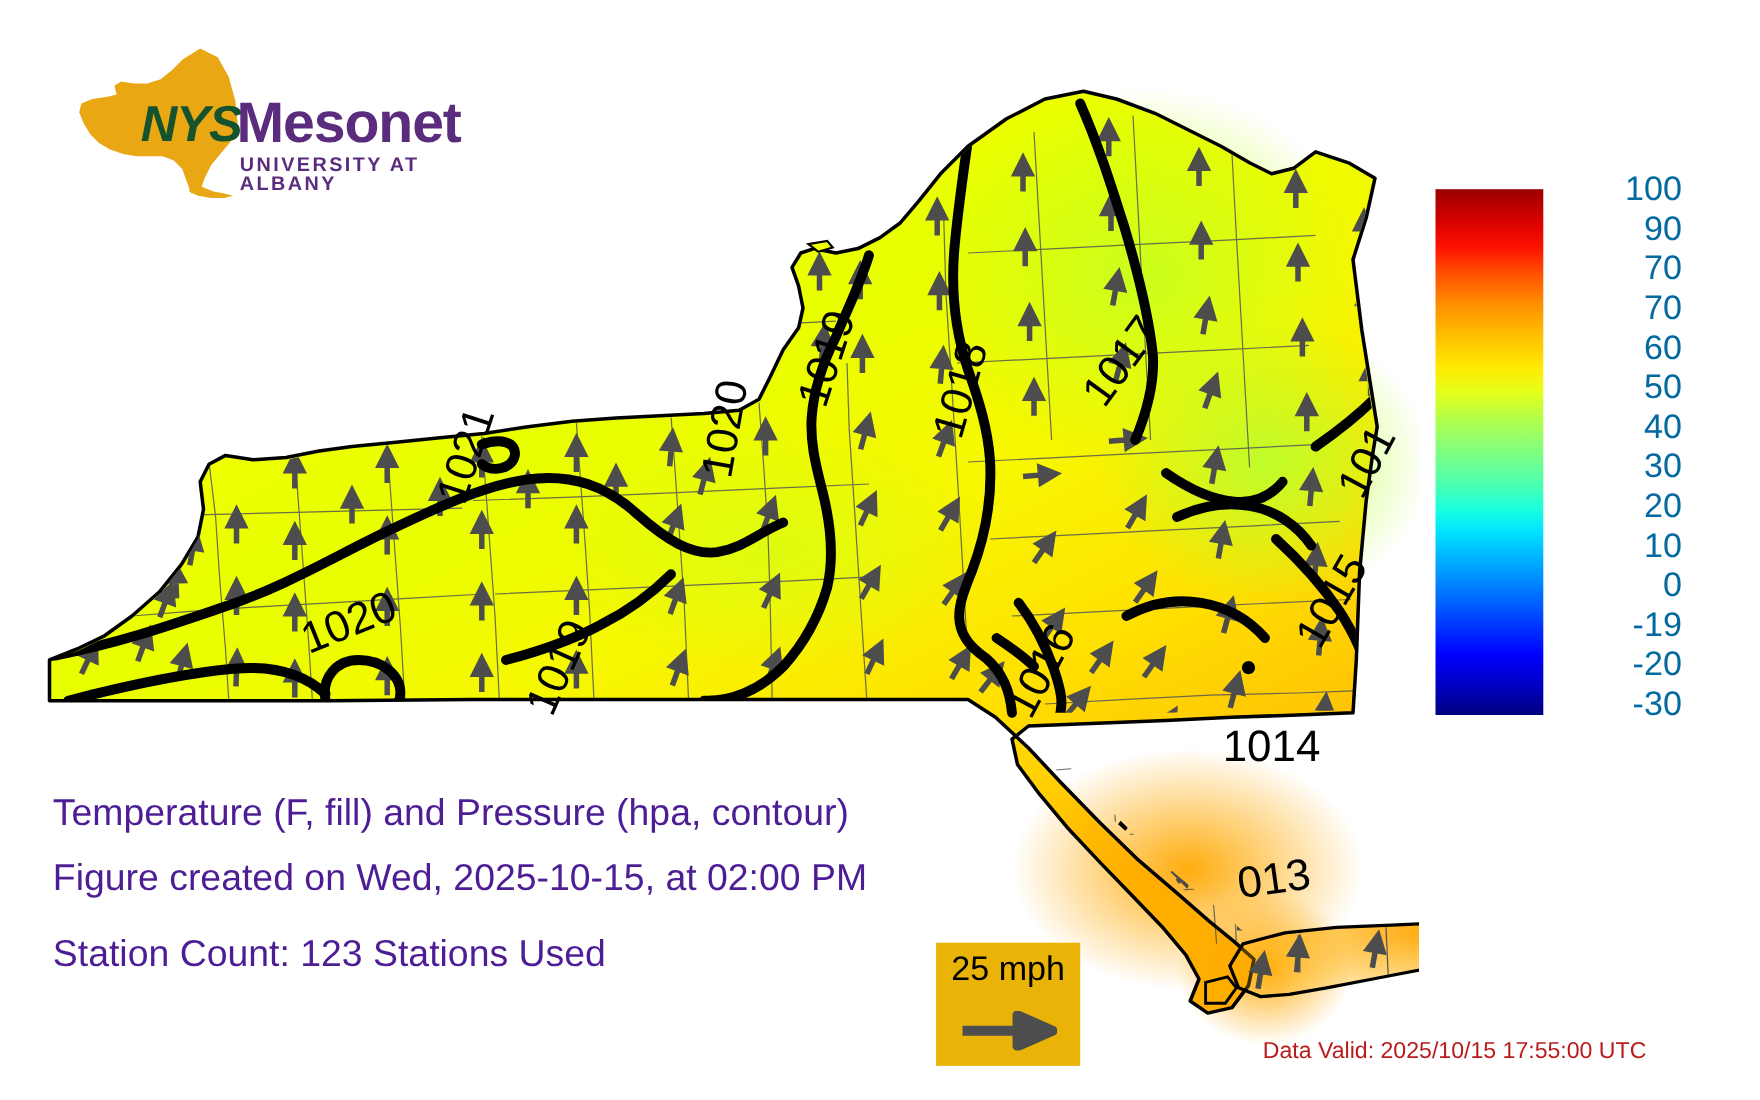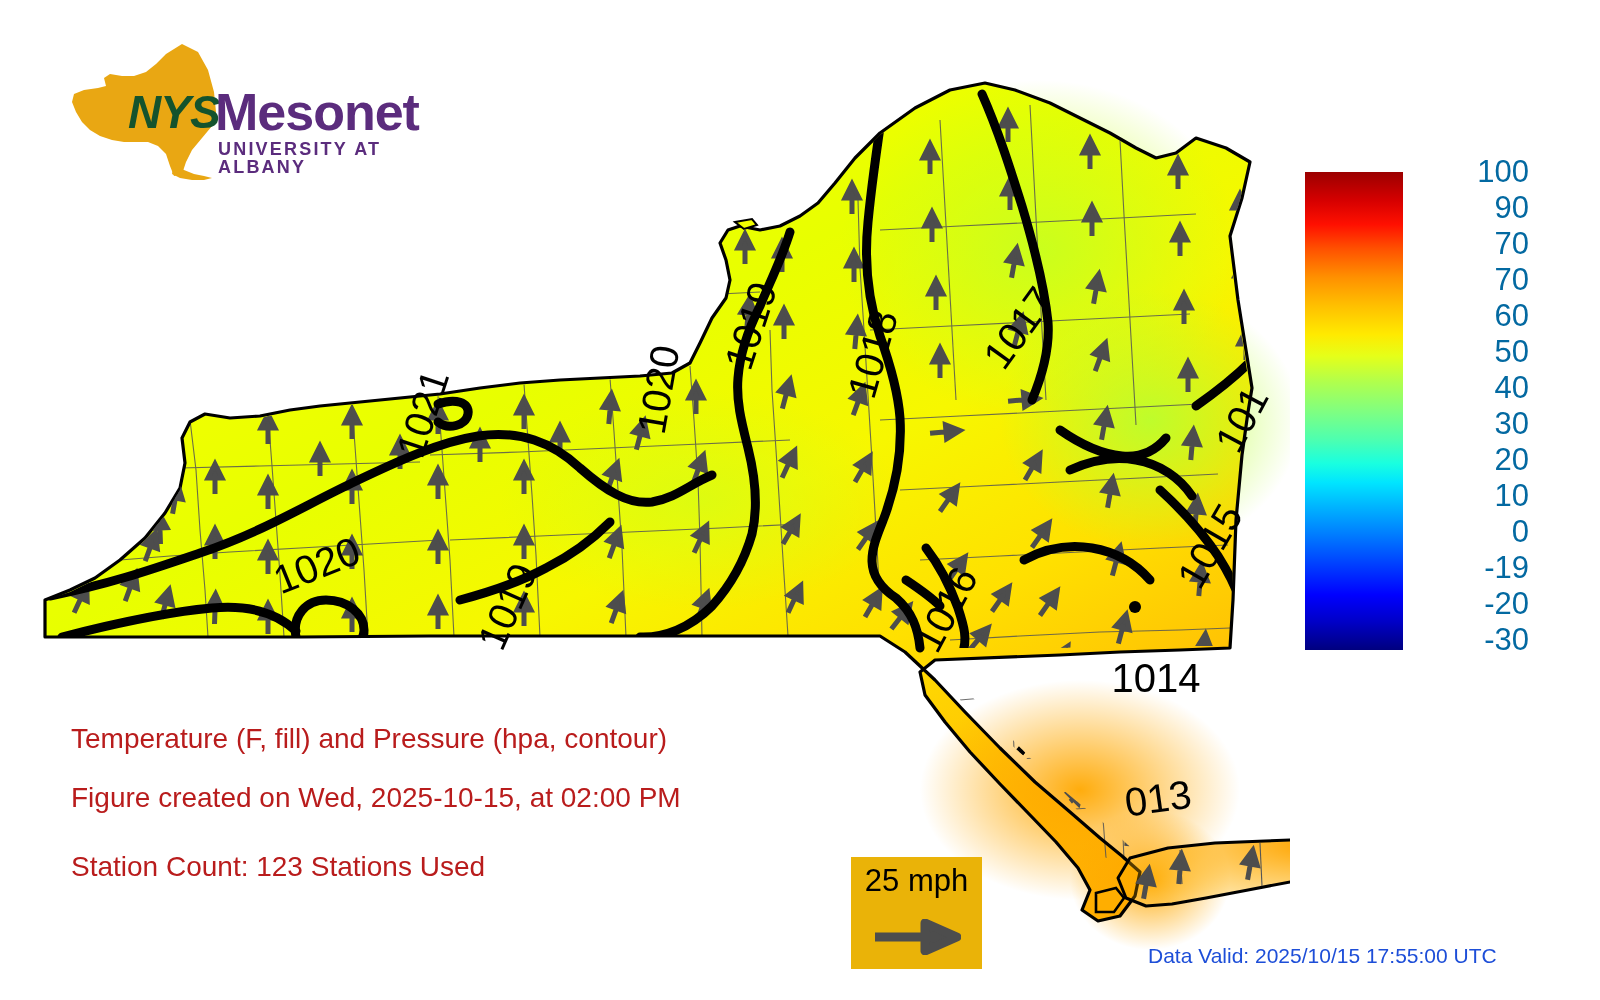--- a/index.html
+++ b/index.html
@@ -121,25 +121,24 @@
     font-size: 31px;
     line-height: 32px;
     color: #0369a1;
     white-space: nowrap;
   }
 
   
   .caption-line {
     position: absolute;
     left: 48px;
-    font-size: 28px;
+    font-size: 34px;
     line-height: 32px;
-    color: #b91c1c;
+    color: #4c1d95;
     white-space: nowrap;
-    margin-left: 23px;
   }
   #caption-0 { top: 723px; }
   #caption-1 { top: 782px; }
   #caption-2 { top: 851px; }
 
   
   #wind-legend {
     position: absolute;
     left: 851px;
     top: 857px;
@@ -163,21 +162,21 @@
     top: 62px;
   }
 
   
   #data-valid {
     position: absolute;
     left: 1148px;
     top: 944px;
     font-size: 21px;
     line-height: 24px;
-    color: #1d4ed8;
+    color: #b91c1c;
     white-space: nowrap;
   }
 </style>
 </head>
 <body>
 
 <div id="map-area">
   <svg id="map-svg" width="1290" height="960" viewBox="0 0 1290 960">
     <defs>
 

